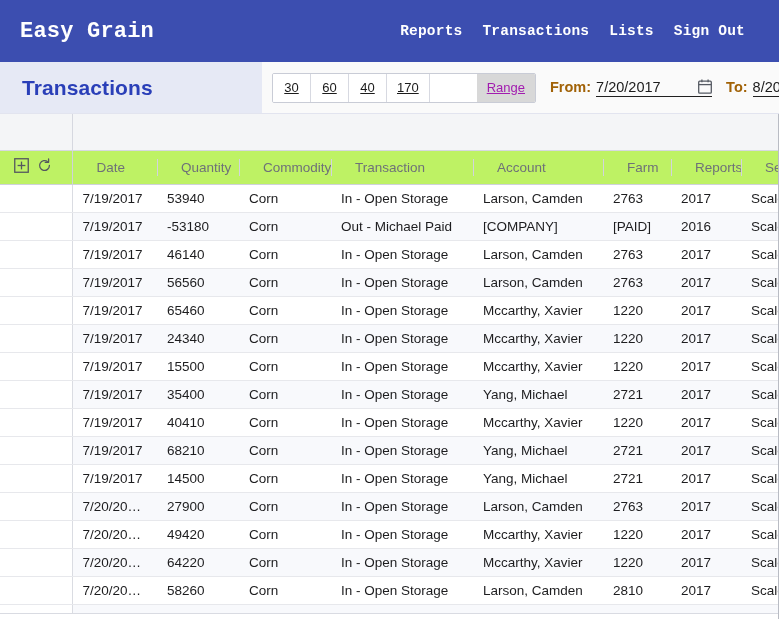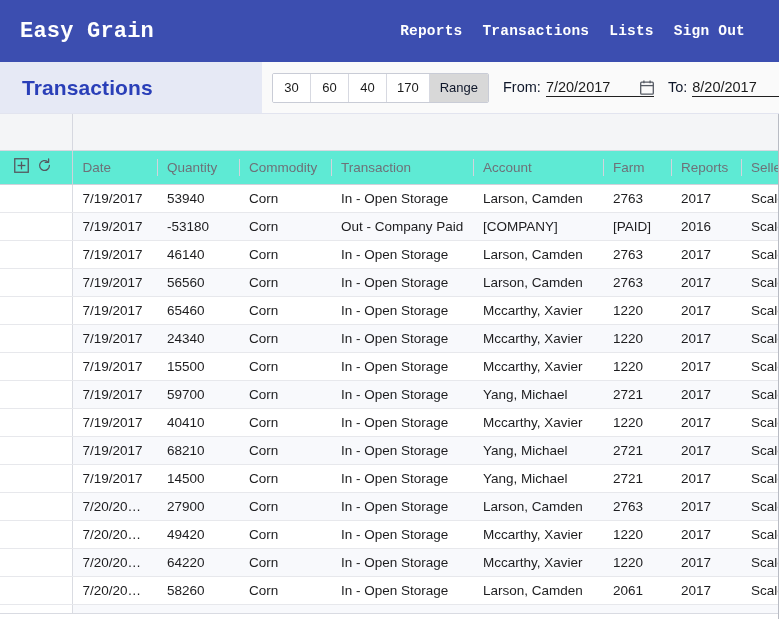--- a/index.html
+++ b/index.html
@@ -91,51 +91,53 @@
     display: flex;
     align-items: center;
     justify-content: center;
     font-size: 13px;
     color: #1b1b1b;
     background: #ffffff;
     border-right: 1px solid #d7d9e1;
     cursor: pointer;
     white-space: nowrap;
     font-family: "Liberation Sans", sans-serif;
+    text-decoration: underline;
   }
   .preset-btn:last-child { border-right: none; }
   .preset-btn.active {
     background: #d8d8d8;
-    color: #0f172a;
+    color: #a21caf;
+    margin-left: 47px;
   }
 
   
   #date-fields {
     display: flex;
     align-items: center;
     margin-left: 14px;
     gap: 14px;
   }
   .date-block {
     display: flex;
     align-items: baseline;
     white-space: nowrap;
   }
   .date-label {
     font-size: 14.5px;
-    font-weight: normal;
-    color: #0f172a;
+    font-weight: bold;
+    color: #a16207;
     margin-right: 5px;
   }
   .date-input-wrap {
     display: flex;
-    align-items: flex-end;
+    align-items: flex-start;
     border-bottom: 1.5px solid #202020;
     padding-bottom: 1px;
-    gap: 16px;
+    gap: 24px;
   }
   .date-value {
     font-size: 14.5px;
     color: #1b1b1b;
     border: none;
     outline: none;
     background: transparent;
     width: 78px;
     font-family: "Liberation Sans", sans-serif;
     padding: 0;
@@ -172,27 +174,27 @@
     height: 36px;
     background: #f4f5f7;
     border-bottom: 1px solid #d6d8e0;
     border-right: 1px solid #d6d8e0;
   }
   #filter-row td.filter-span { border-right: none; }
 
   
   #header-row th {
     height: 34px;
-    background: #5eead4;
+    background: #bef264;
     border-bottom: 1px solid #cfd2da;
     font-size: 13.5px;
     font-weight: normal;
     color: #6e7178;
     text-align: left;
-    padding: 0 0 0 10px;
+    padding: 0 0 0 24px;
     vertical-align: middle;
     position: relative;
     white-space: nowrap;
     overflow: hidden;
   }
   #header-row th.sep::before {
     content: "";
     position: absolute;
     left: 0; top: 8px; bottom: 8px;
     width: 1px;
@@ -355,21 +357,21 @@
           <td>Larson, Camden</td>
           <td>2763</td>
           <td>2017</td>
           <td>Scale</td>
         </tr>
         <tr class="data-row even">
           <td class="sel-cell"></td>
           <td>7/19/2017</td>
           <td>-53180</td>
           <td>Corn</td>
-          <td>Out - Company Paid</td>
+          <td>Out - Michael Paid</td>
           <td>[COMPANY]</td>
           <td>[PAID]</td>
           <td>2016</td>
           <td>Scale</td>
         </tr>
         <tr class="data-row odd">
           <td class="sel-cell"></td>
           <td>7/19/2017</td>
           <td>46140</td>
           <td>Corn</td>
@@ -419,21 +421,21 @@
           <td>Corn</td>
           <td>In - Open Storage</td>
           <td>Mccarthy, Xavier</td>
           <td>1220</td>
           <td>2017</td>
           <td>Scale</td>
         </tr>
         <tr class="data-row even">
           <td class="sel-cell"></td>
           <td>7/19/2017</td>
-          <td>59700</td>
+          <td>35400</td>
           <td>Corn</td>
           <td>In - Open Storage</td>
           <td>Yang, Michael</td>
           <td>2721</td>
           <td>2017</td>
           <td>Scale</td>
         </tr>
         <tr class="data-row odd">
           <td class="sel-cell"></td>
           <td>7/19/2017</td>
@@ -500,21 +502,21 @@
           <td>2017</td>
           <td>Scale</td>
         </tr>
         <tr class="data-row odd">
           <td class="sel-cell"></td>
           <td>7/20/20…</td>
           <td>58260</td>
           <td>Corn</td>
           <td>In - Open Storage</td>
           <td>Larson, Camden</td>
-          <td>2061</td>
+          <td>2810</td>
           <td>2017</td>
           <td>Scale</td>
         </tr>
         <tr class="data-row even">
           <td class="sel-cell"></td>
           <td>7/20/20…</td>
           <td>14620</td>
           <td>Corn</td>
           <td>In - Open Storage</td>
           <td>Mccarthy, Xavier</td>

